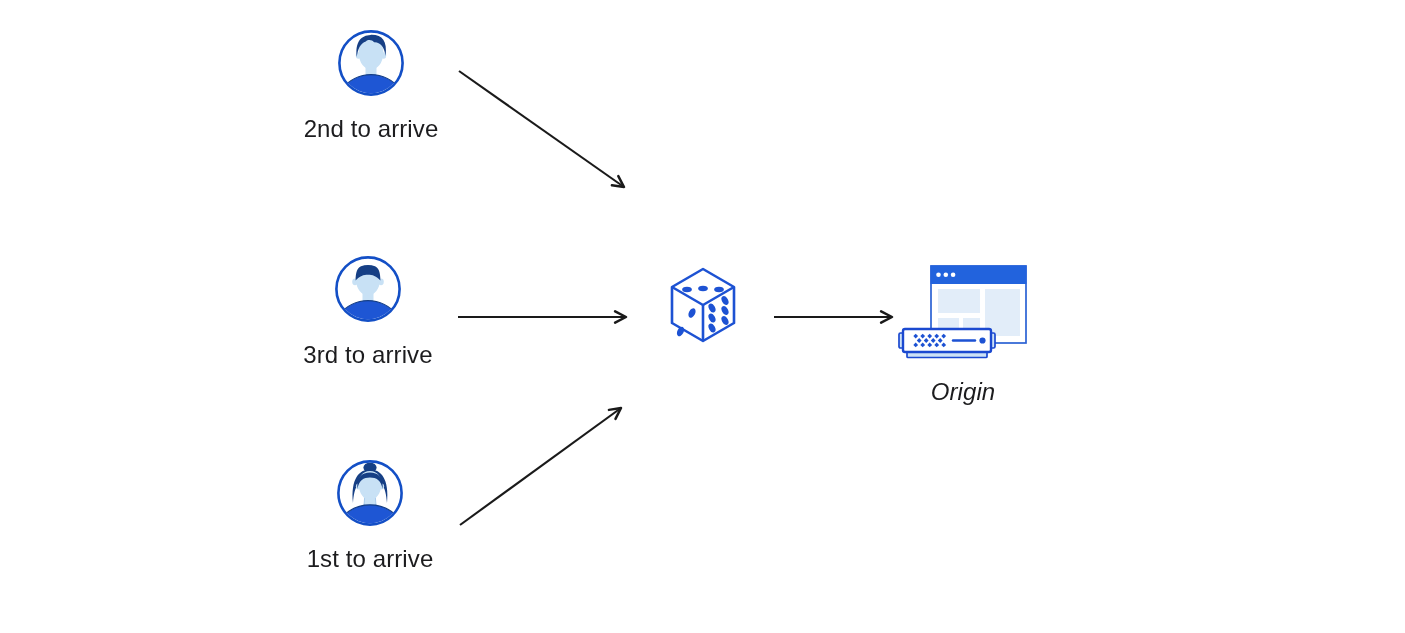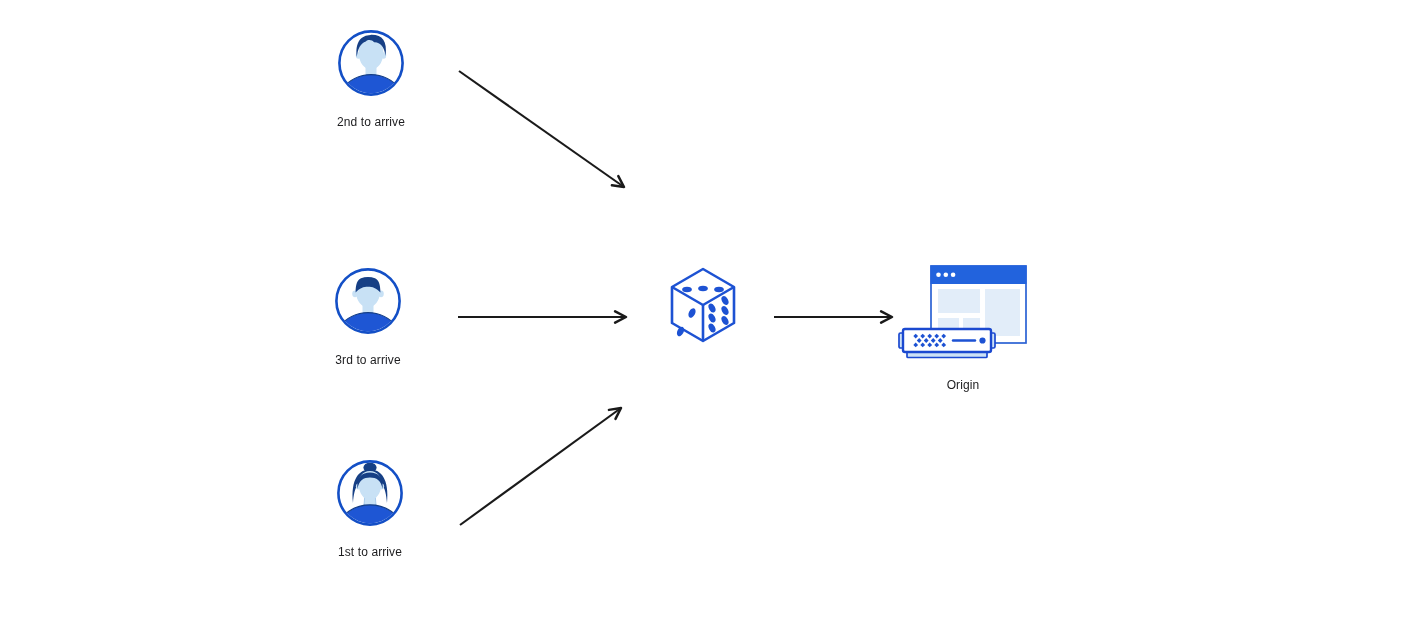--- a/index.html
+++ b/index.html
@@ -11,21 +11,21 @@
     overflow: hidden;
     font-family: "Liberation Sans", sans-serif;
   }
   .node {
     position: absolute;
     display: flex;
     flex-direction: column;
     align-items: center;
   }
   .node-label {
-    font-size: 12px;
+    font-size: 24px;
     font-weight: 400;
     color: #1c1c1e;
     letter-spacing: 0.1px;
     white-space: nowrap;
     text-align: center;
   }
   .client .node-label { margin-top: 18px; }
   .origin .node-label { margin-top: 14px; }
   #arrows { position: absolute; left: 0; top: 0; }
   .abs { position: absolute; }
@@ -62,21 +62,21 @@
         <ellipse cx="46.6" cy="26.5" rx="2.6" ry="3.2" fill="#c8e1f5"></ellipse>
         <path d="M34 9.5 C42.8 9.5 46.8 16.5 46.3 25 C45.8 33.5 40.8 40.5 34 40.5
                  C27.2 40.5 22.2 33.5 21.7 25 C21.2 16.5 25.2 9.5 34 9.5 Z" fill="#c8e1f5"></path>
         <path d="M19.8 28 C17.8 12.5 24.5 6.2 33.5 5.9 C45 5.4 50.5 11.5 48.6 27
                  C47.5 17.5 42.5 12.6 37 13.2 C35.2 10.6 31 10.2 28.8 12.4 C23.8 13.8 20.6 20 19.8 28 Z" fill="#163f85"></path>
       </g>
     </svg>
     <div class="node-label">2nd to arrive</div>
   </div>
 
-  <div class="node client" style="left:294px; top:267px; width:148px;">
+  <div class="node client" style="left:294px; top:255px; width:148px;">
     <svg width="68" height="68" viewBox="0 0 68 68">
       <defs>
           <clipPath id="clipB">
             <circle cx="34" cy="34" r="30.4"></circle>
           </clipPath>
         </defs>
       <circle cx="34" cy="34" r="31.6" fill="#ffffff" stroke="#134fc6" stroke-width="2.6"></circle>
       <g clip-path="url(#clipB)">
         <rect x="28.5" y="34" width="11" height="16" fill="#c8e1f5"></rect>
         <path d="M3 68 L3 62 C11.5 50.5 23.5 45.6 34 45.6 C44.5 45.6 56.5 50.5 65 62 L65 68 Z" fill="#1e56d4" stroke="#163f85" stroke-width="1.2"></path>
@@ -136,21 +136,21 @@
         <ellipse cx="44" cy="43" rx="4.8" ry="3" transform="rotate(62 44 43)"></ellipse>
         <ellipse cx="44" cy="53" rx="4.8" ry="3" transform="rotate(62 44 53)"></ellipse>
         <ellipse cx="44" cy="63" rx="4.8" ry="3" transform="rotate(62 44 63)"></ellipse>
         <ellipse cx="57" cy="35.5" rx="4.8" ry="3" transform="rotate(62 57 35.5)"></ellipse>
         <ellipse cx="57" cy="45.5" rx="4.8" ry="3" transform="rotate(62 57 45.5)"></ellipse>
         <ellipse cx="57" cy="55.5" rx="4.8" ry="3" transform="rotate(62 57 55.5)"></ellipse>
       </g>
     </svg>
   </div>
 
-  <div class="node origin" style="left:897px; top:262px; width:132px;">
+  <div class="node origin" style="left:897px; top:262px; width:132px;font-style:italic;">
     <svg width="132" height="102" viewBox="0 0 132 102">
 
       <rect x="34" y="4" width="95" height="77" fill="#ffffff" stroke="#2b62d4" stroke-width="1.7"></rect>
       <rect x="34" y="4" width="95" height="17.5" fill="#2263dd" stroke="#2263dd" stroke-width="1"></rect>
       <circle cx="41.5" cy="12.8" r="2.3" fill="#ffffff"></circle>
       <circle cx="48.8" cy="12.8" r="2.3" fill="#ffffff"></circle>
       <circle cx="56.1" cy="12.8" r="2.3" fill="#ffffff"></circle>
       <g fill="#e2edf9">
         <rect x="41" y="27" width="42" height="24"></rect>
         <rect x="88" y="27" width="35" height="47"></rect>

